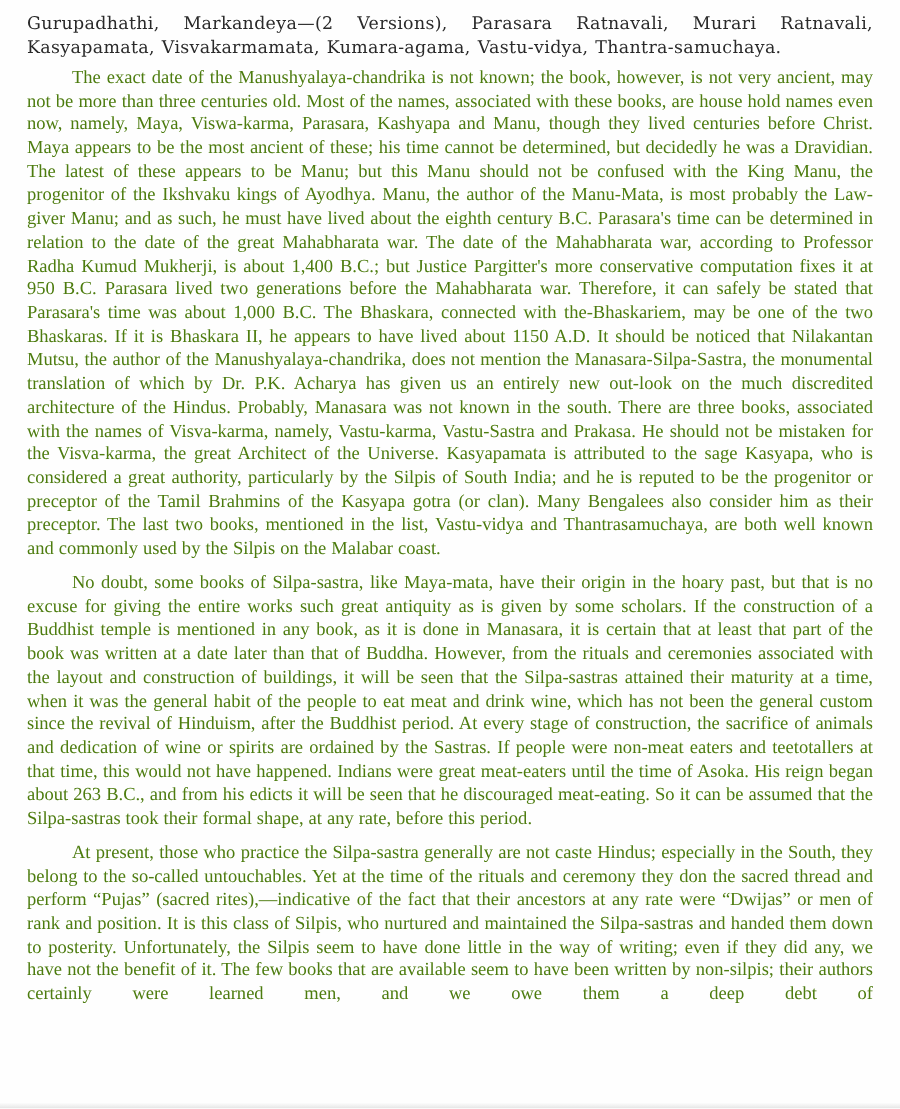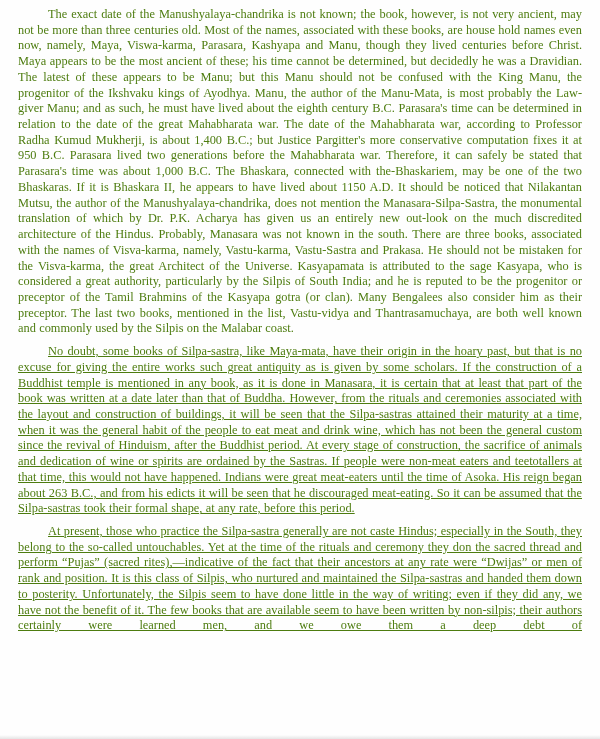--- a/index.html
+++ b/index.html
@@ -44,21 +44,20 @@
     line-height: 15.72px;
     color: #4d7c0f;
     text-align: justify;
     text-align-last: left;
     margin: 0;
     text-indent: 30px;
     word-spacing: 0.02em;
   }
   p.body-para + p.body-para {
     margin-top: 7px;
-    text-decoration: underline;
   }
   p.body-para.last-open {
     text-align-last: justify;
   }
   
   .page-inner { text-rendering: optimizeLegibility; }
   .scan-shadow {
     position: absolute;
     left: 0;
     right: 0;
@@ -67,20 +66,21 @@
     background: linear-gradient(to bottom, rgba(255,255,255,0), rgba(220,220,220,0.55));
     pointer-events: none;
   }
 </style>
 </head>
 <body>
 
 <div class="page">
   <div class="page-inner">
 
+    <div class="list-line">Gurupadhathi, Markandeya—(2 Versions), Parasara Ratnavali, Murari Ratnavali, Kasyapamata, Visvakarmamata, Kumara-agama, Vastu-vidya, Thantra-samuchaya.</div>
 
     <p class="body-para">The exact date of the Manushyalaya-chandrika is not known; the book, however, is not very ancient, may not be more than three centuries old. Most of the names, associated with these books, are house hold names even now, namely, Maya, Viswa-karma, Parasara, Kashyapa and Manu, though they lived centuries before Christ. Maya appears to be the most ancient of these; his time cannot be determined, but decidedly he was a Dravidian. The latest of these appears to be Manu; but this Manu should not be confused with the King Manu, the progenitor of the Ikshvaku kings of Ayodhya. Manu, the author of the Manu-Mata, is most probably the Law-giver Manu; and as such, he must have lived about the eighth century B.C. Parasara's time can be determined in relation to the date of the great Mahabharata war. The date of the Mahabharata war, according to Professor Radha Kumud Mukherji, is about 1,400 B.C.; but Justice Pargitter's more conservative computation fixes it at 950 B.C. Parasara lived two generations before the Mahabharata war. Therefore, it can safely be stated that Parasara's time was about 1,000 B.C. The Bhaskara, connected with the-Bhaskariem, may be one of the two Bhaskaras. If it is Bhaskara II, he appears to have lived about 1150 A.D. It should be noticed that Nilakantan Mutsu, the author of the Manushyalaya-chandrika, does not mention the Manasara-Silpa-Sastra, the monumental translation of which by Dr. P.K. Acharya has given us an entirely new out-look on the much discredited architecture of the Hindus. Probably, Manasara was not known in the south. There are three books, associated with the names of Visva-karma, namely, Vastu-karma, Vastu-Sastra and Prakasa. He should not be mistaken for the Visva-karma, the great Architect of the Universe. Kasyapamata is attributed to the sage Kasyapa, who is considered a great authority, particularly by the Silpis of South India; and he is reputed to be the progenitor or preceptor of the Tamil Brahmins of the Kasyapa gotra (or clan). Many Bengalees also consider him as their preceptor. The last two books, mentioned in the list, Vastu-vidya and Thantrasamuchaya, are both well known and commonly used by the Silpis on the Malabar coast.</p>
 
     <p class="body-para">No doubt, some books of Silpa-sastra, like Maya-mata, have their origin in the hoary past, but that is no excuse for giving the entire works such great antiquity as is given by some scholars. If the construction of a Buddhist temple is mentioned in any book, as it is done in Manasara, it is certain that at least that part of the book was written at a date later than that of Buddha. However, from the rituals and ceremonies associated with the layout and construction of buildings, it will be seen that the Silpa-sastras attained their maturity at a time, when it was the general habit of the people to eat meat and drink wine, which has not been the general custom since the revival of Hinduism, after the Buddhist period. At every stage of construction, the sacrifice of animals and dedication of wine or spirits are ordained by the Sastras. If people were non-meat eaters and teetotallers at that time, this would not have happened. Indians were great meat-eaters until the time of Asoka. His reign began about 263 B.C., and from his edicts it will be seen that he discouraged meat-eating. So it can be assumed that the Silpa-sastras took their formal shape, at any rate, before this period.</p>
 
     <p class="body-para last-open">At present, those who practice the Silpa-sastra generally are not caste Hindus; especially in the South, they belong to the so-called untouchables. Yet at the time of the rituals and ceremony they don the sacred thread and perform “Pujas” (sacred rites),—indicative of the fact that their ancestors at any rate were “Dwijas” or men of rank and position. It is this class of Silpis, who nurtured and maintained the Silpa-sastras and handed them down to posterity. Unfortunately, the Silpis seem to have done little in the way of writing; even if they did any, we have not the benefit of it. The few books that are available seem to have been written by non-silpis; their authors certainly were learned men, and we owe them a deep debt of</p>
 
   </div>
   <div class="scan-shadow"></div>
 </div>

